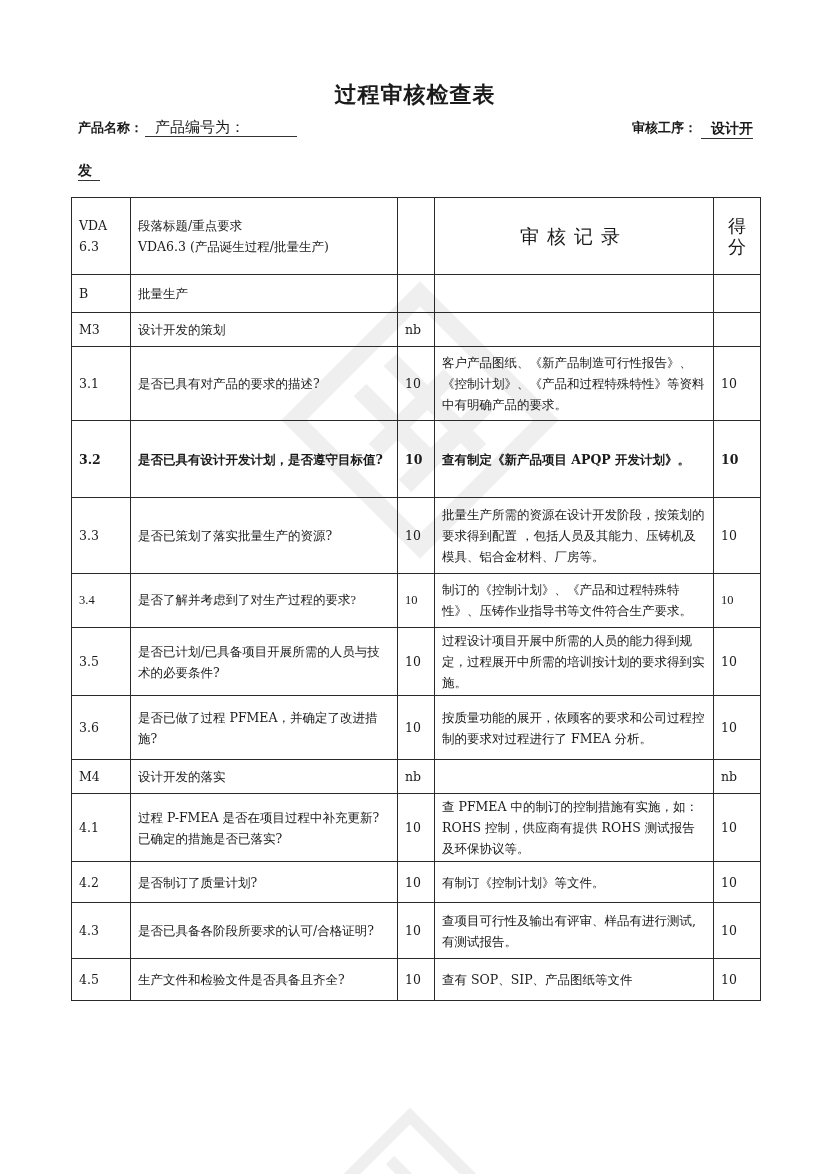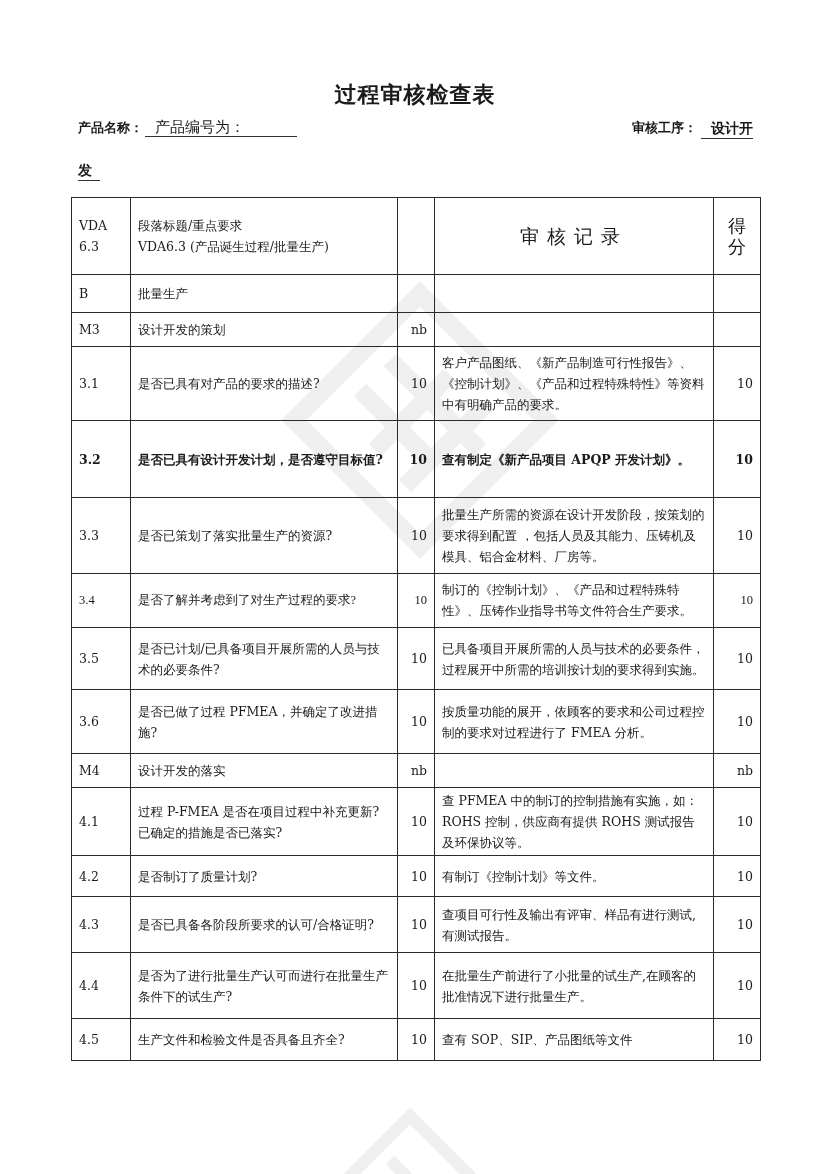--- a/index.html
+++ b/index.html
@@ -107,21 +107,21 @@
       padding: 2px 7px;
       line-height: 21px;
       word-break: break-all;
     }
     col.c1 { width: 59px; }
     col.c2 { width: 267px; }
     col.c3 { width: 37px; }
     col.c4 { width: 279px; }
     col.c5 { width: 47px; }
     td.center { text-align: center; padding-left: 2px; padding-right: 2px; }
-    td.num { text-align: right; padding-left: 2px; padding-right: 2px; }
+    td.num { text-align: left; padding-left: 2px; padding-right: 2px; }
     .hdr-record {
       text-align: center;
       font-size: 19px;
       letter-spacing: 8px;
     }
     .hdr-score { text-align: center; font-size: 18px; padding-left: 2px; padding-right: 2px; }
     .line { display: block; }
   </style>
 </head>
 <body>
@@ -214,21 +214,21 @@
         <td>3.4</td>
         <td>是否了解并考虑到了对生产过程的要求?</td>
         <td class="num">10</td>
         <td>制订的《控制计划》、《产品和过程特殊特性》、压铸作业指导书等文件符合生产要求。</td>
         <td class="num">10</td>
       </tr>
       <tr style="height: 62px;">
         <td>3.5</td>
         <td>是否已计划/已具备项目开展所需的人员与技术的必要条件?</td>
         <td class="num">10</td>
-        <td>已具备项目开展所需的人员与技术的必要条件，过程展开中所需的培训按计划的要求得到实施。</td>
+        <td>过程设计项目开展中所需的人员的能力得到规定，过程展开中所需的培训按计划的要求得到实施。</td>
         <td class="num">10</td>
       </tr>
       <tr style="height: 64px;">
         <td>3.6</td>
         <td>是否已做了过程 PFMEA，并确定了改进措施?</td>
         <td class="num">10</td>
         <td>按质量功能的展开，依顾客的要求和公司过程控制的要求对过程进行了 FMEA 分析。</td>
         <td class="num">10</td>
       </tr>
       <tr style="height: 34px;">
@@ -252,27 +252,20 @@
         <td>有制订《控制计划》等文件。</td>
         <td class="num">10</td>
       </tr>
       <tr style="height: 56px;">
         <td>4.3</td>
         <td>是否已具备各阶段所要求的认可/合格证明?</td>
         <td class="num">10</td>
         <td>查项目可行性及输出有评审、样品有进行测试,有测试报告。</td>
         <td class="num">10</td>
       </tr>
-      <tr style="height: 66px;">
-        <td>4.4</td>
-        <td>是否为了进行批量生产认可而进行在批量生产条件下的试生产?</td>
-        <td class="num">10</td>
-        <td>在批量生产前进行了小批量的试生产,在顾客的批准情况下进行批量生产。</td>
-        <td class="num">10</td>
-      </tr>
       <tr style="height: 42px;">
         <td>4.5</td>
         <td>生产文件和检验文件是否具备且齐全?</td>
         <td class="num">10</td>
         <td>查有 SOP、SIP、产品图纸等文件</td>
         <td class="num">10</td>
       </tr>
     </tbody>
 </table>
 

